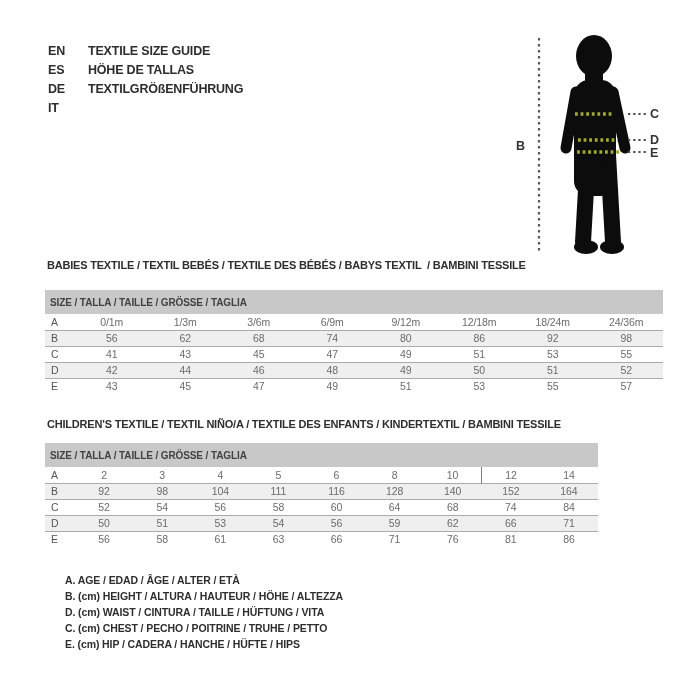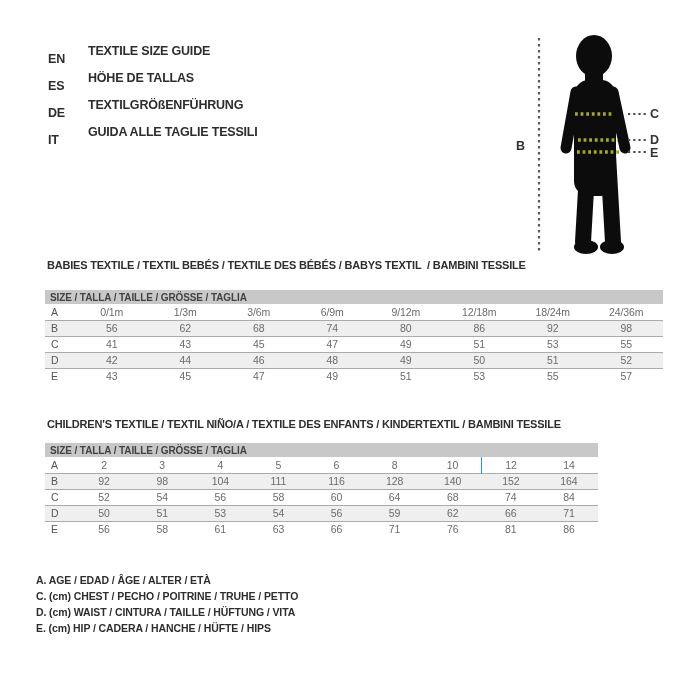--- a/index.html
+++ b/index.html
@@ -5,44 +5,44 @@
   html,body { margin:0; padding:0; background:#ffffff; }
   .canvas {
     position:relative; width:700px; height:700px; background:#ffffff;
     font-family:"Liberation Sans", sans-serif; color:#2f2f2f; overflow:hidden;
   }
 
   
   .lang-block { position:absolute; left:48px; top:42px; }
   .lang-row { display:flex; line-height:19px; font-size:12.5px; font-weight:bold;
               letter-spacing:-0.2px; color:#2d2d2d; }
-  .lang-code { width:40px;margin-top:8px; }
+  .lang-code { width:40px; }
 
   
   .figure-svg { position:absolute; left:500px; top:28px; }
   .fig-label { position:absolute; font-size:12.5px; font-weight:bold; color:#333; }
 
   
   .tbl-title { position:absolute; font-size:11px; font-weight:bold; color:#2e2e2e;
                letter-spacing:-0.2px; white-space:pre; }
 
   
   table.size-table { position:absolute; border-collapse:collapse; table-layout:fixed;
                      font-size:10.5px; color:#6b6b6b; letter-spacing:-0.1px; }
   .size-table td { padding:0; text-align:center; overflow:hidden; white-space:nowrap; }
   .size-table tr.bar td { background:#c8c8c8; color:#424242; text-align:left;
-                          padding-left:5px; height:14px; font-size:10px; font-weight:bold; }
+                          padding-left:5px; height:24px; font-size:10px; font-weight:bold; }
   .size-table tr.data-row { height:16px; border-bottom:1px solid #ababab; }
   .size-table tr.data-row:last-child { border-bottom:none; }
   .size-table tr.zebra { background:#efefef; }
   .size-table td.lbl { text-align:left; padding-left:6px; color:#555555; }
   .size-table td.hl-first { border-left:1px solid #0ea5e9; }
 
   
-  .legend { position:absolute; left:36px; top:572px; }
+  .legend { position:absolute; left:65px; top:572px; }
   .legend-line { font-size:10.5px; font-weight:bold; line-height:16px;
                  letter-spacing:-0.1px; color:#2e2e2e; white-space:pre; }
 </style>
 </head>
 <body>
 
 <div class="canvas">
 
   <div class="lang-block">
     <div class="lang-row">
@@ -52,21 +52,20 @@
     <div class="lang-row">
       <span class="lang-code">ES</span>
       <span class="lang-title">HÖHE DE TALLAS</span>
     </div>
     <div class="lang-row">
       <span class="lang-code">DE</span>
       <span class="lang-title">TEXTILGRÖßENFÜHRUNG</span>
     </div>
     <div class="lang-row">
       <span class="lang-code">IT</span>
-      <span class="lang-title">GUIDA ALLE TAGLIE TESSILI</span>
     </div>
   </div>
 
   <svg class="figure-svg" width="175" height="235" viewBox="0 0 175 235">
 
     <line x1="39" y1="10" x2="39" y2="224" stroke="#5a5a5a" stroke-width="2.2" stroke-dasharray="2.5 3.5"></line>
 
     <g fill="#0c0c0c">
       <ellipse cx="94" cy="28" rx="18" ry="21"></ellipse>
       <rect x="85" y="42" width="18" height="46"></rect>
@@ -247,18 +246,19 @@
           <td>71</td>
           <td>76</td>
           <td>81</td>
           <td>86</td>
         </tr>
       </tbody>
     </table>
 
   <div class="legend">
     <div class="legend-line">A. AGE / EDAD / ÂGE / ALTER / ETÀ</div>
+    <div class="legend-line">B. (cm) HEIGHT / ALTURA / HAUTEUR / HÖHE / ALTEZZA</div>
+    <div class="legend-line">D. (cm) WAIST / CINTURA / TAILLE / HÜFTUNG / VITA</div>
     <div class="legend-line">C. (cm) CHEST / PECHO / POITRINE / TRUHE / PETTO</div>
-    <div class="legend-line">D. (cm) WAIST / CINTURA / TAILLE / HÜFTUNG / VITA</div>
     <div class="legend-line">E. (cm) HIP / CADERA / HANCHE / HÜFTE / HIPS</div>
   </div>
 
 </div>
 
 </body></html>

